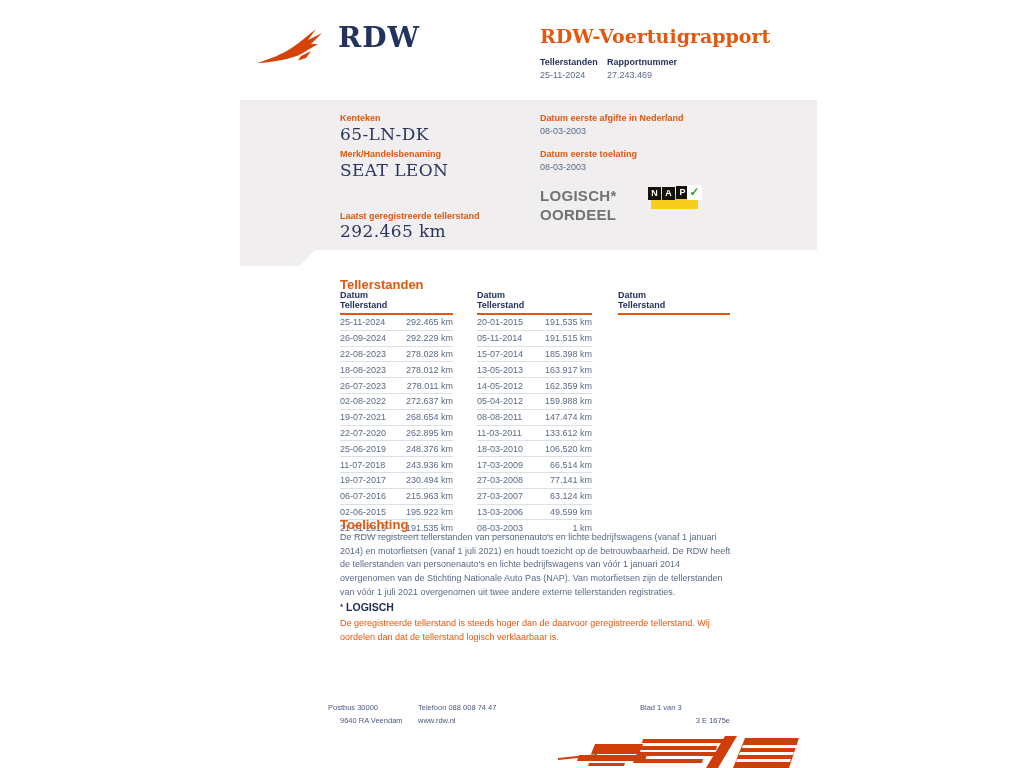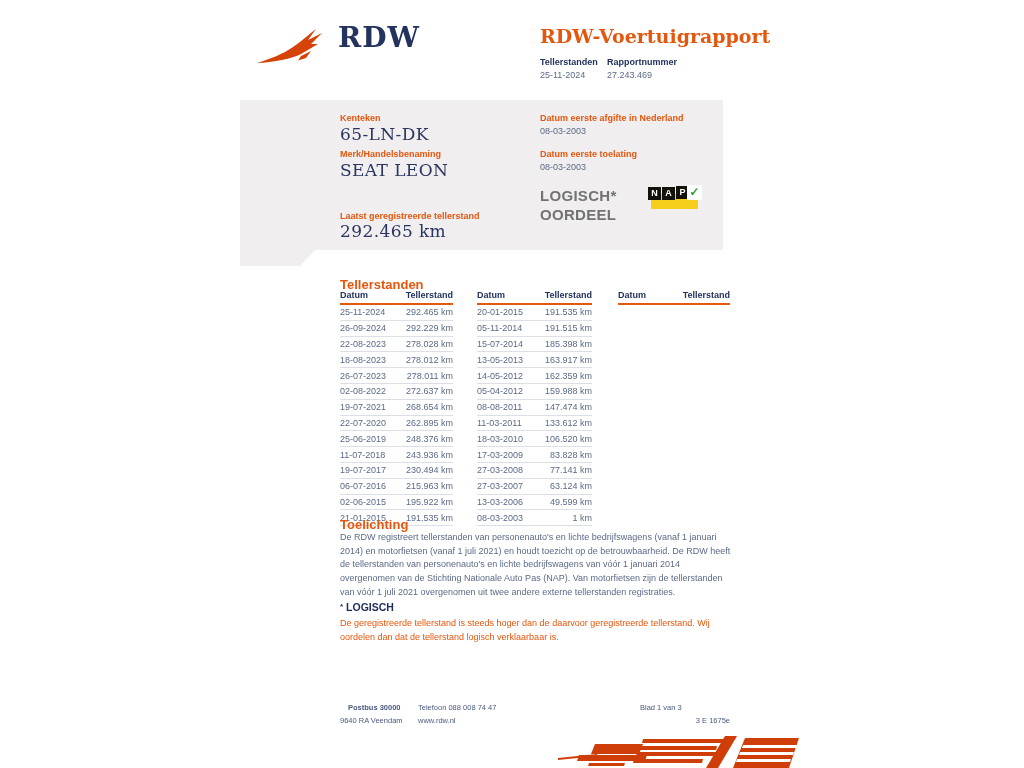--- a/index.html
+++ b/index.html
@@ -21,21 +21,21 @@
   }
   .meta-label{font-size:9px;font-weight:bold;color:#24335e;}
   .meta-value{font-size:9px;color:#5b6a87;}
   #report-date-label{left:540px;top:57px;}
   #report-number-label{left:607px;top:57px;}
   #report-date{left:540px;top:70px;}
   #report-number{left:607px;top:70px;}
 
   
   #vehicle-box{
-    position:absolute;left:240px;top:100px;width:483px;height:166px;background:#f0eeef;
+    position:absolute;left:240px;top:100px;width:577px;height:166px;background:#f0eeef;
     clip-path:polygon(0 0,100% 0,100% 150px,75px 150px,60px 100%,0 100%);
   }
   .box-label{position:absolute;font-size:9px;font-weight:bold;color:#e4570e;}
   .box-value-lg{position:absolute;font-family:"DejaVu Serif",serif;font-size:17px;color:#2a3660;letter-spacing:.4px;}
   .box-value-sm{position:absolute;font-size:9px;color:#5b6a87;}
   #oordeel{
     position:absolute;left:300px;top:86px;
     font-size:15px;font-weight:bold;color:#737373;line-height:19px;letter-spacing:.3px;
   }
 
@@ -54,21 +54,21 @@
   
   .section-heading{position:absolute;font-size:13px;font-weight:bold;color:#e4570e;}
   #table-heading{left:340px;top:277px;}
   #table-groups{position:absolute;left:340px;top:290px;width:390px;display:flex;}
   .tgroup{display:flex;flex-direction:column;}
   .tgroup.g0{width:113px;margin-right:24px;}
   .tgroup.g1{width:115px;margin-right:26px;}
   .tgroup.g2{width:112px;}
   .thead{
     display:flex;justify-content:space-between;font-size:9px;font-weight:bold;color:#24335e;
-    padding-bottom:3px;border-bottom:2px solid #e4570e;
+    padding-bottom:3px;border-bottom:2px solid #e4570e;flex-direction:column;
   }
   .trow{
     display:flex;justify-content:space-between;align-items:center;height:14.8px;
     font-size:9px;color:#5b6a87;border-bottom:1px solid #dcdfe6;
   }
 
   
   #toelichting-heading{left:340px;top:517px;}
   #toelichting-body{
     position:absolute;left:340px;top:531px;width:394px;
@@ -79,21 +79,21 @@
     font-size:10.5px;font-weight:bold;color:#1d2c5b;
   }
   #logisch-title .star{font-size:8px;vertical-align:2px;}
   #logisch-body{
     position:absolute;left:340px;top:617px;width:398px;
     font-size:9px;line-height:13.7px;color:#e4570e;
   }
 
   
   .foot{position:absolute;font-size:7.5px;color:#4a5a7d;}
-  #foot-address1{left:348px;top:703px;font-weight:bold;}
+  #foot-address1{left:328px;top:703px;}
   #foot-address2{left:340px;top:716px;}
   #foot-phone{left:418px;top:703px;}
   #foot-site{left:418px;top:716px;}
   #foot-page{left:640px;top:703px;width:90px;text-align:left;}
   #foot-code{left:640px;top:716px;width:90px;text-align:right;}
 
   
   #speedlines{position:absolute;left:553px;top:736px;width:248px;height:32px;}
 </style>
 </head>
@@ -241,21 +241,21 @@
         <div class="trow">
           <span>11-03-2011</span>
           <span>133.612 km</span>
         </div>
         <div class="trow">
           <span>18-03-2010</span>
           <span>106.520 km</span>
         </div>
         <div class="trow">
           <span>17-03-2009</span>
-          <span>83.828 km</span>
+          <span>66.514 km</span>
         </div>
         <div class="trow">
           <span>27-03-2008</span>
           <span>77.141 km</span>
         </div>
         <div class="trow">
           <span>27-03-2007</span>
           <span>63.124 km</span>
         </div>
         <div class="trow">

